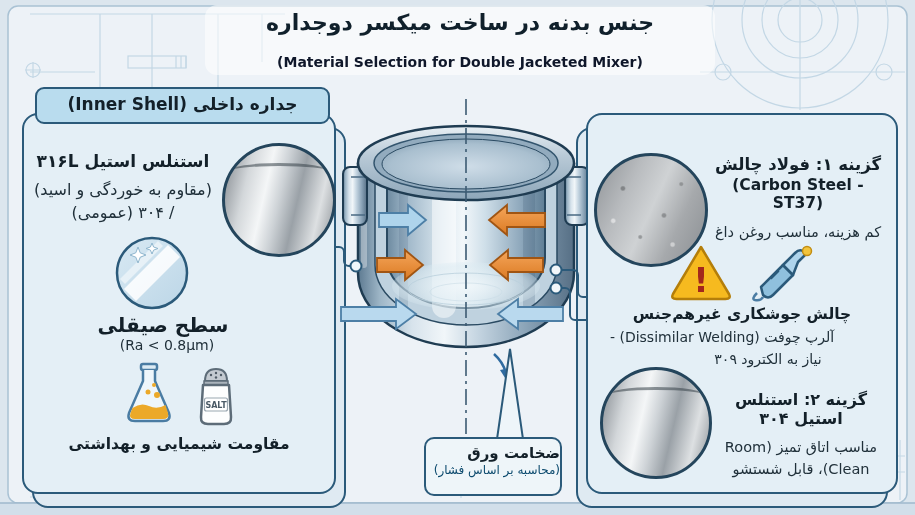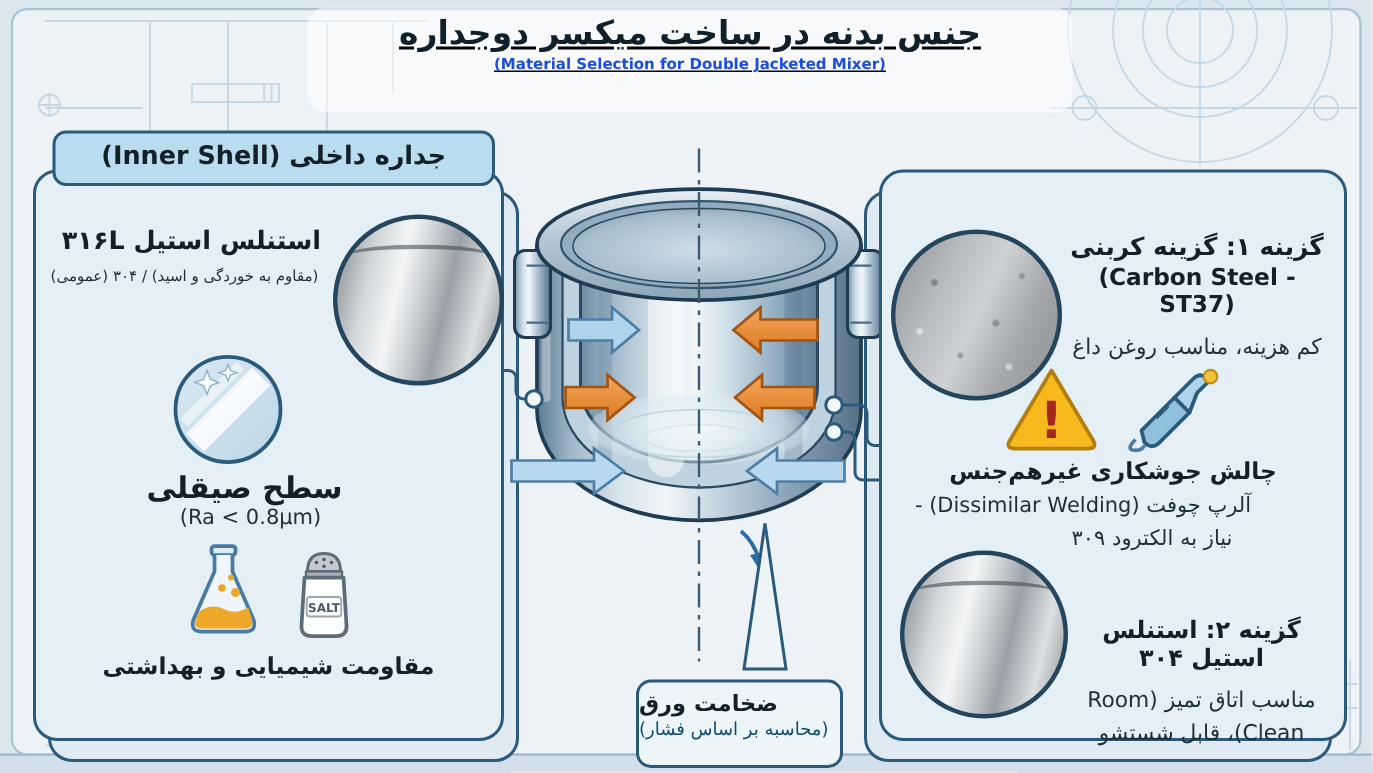--- a/index.html
+++ b/index.html
@@ -2,23 +2,23 @@
 <html lang="fa"><head>
 <meta charset="utf-8">
 <style>
   html,body{margin:0;padding:0;}
   body{font-family:"DejaVu Sans","Liberation Sans",sans-serif;}
   #stage{position:relative;width:915px;height:515px;overflow:hidden;background:#dce6ee;}
   #stage svg.abs, #stage div.abs{position:absolute;}
   .z0{z-index:0}.z1{z-index:1}.z2{z-index:2}.z3{z-index:3}.z4{z-index:4}.z5{z-index:5}.z6{z-index:6}
 
   
-  .title-band{left:205px;top:5px;width:510px;height:70px;background:rgba(255,255,255,.55);border-radius:12px;text-align:center;text-decoration:underline;}
+  .title-band{left:205px;top:5px;width:510px;height:70px;background:rgba(255,255,255,.55);border-radius:12px;text-align:center;}
   .title-fa{margin-top:5px;font-size:22px;font-weight:700;color:#10202b;direction:rtl;}
-  .title-en{margin-top:3px;font-size:10px;font-weight:600;color:#1d4ed8;direction:ltr;}
+  .title-en{margin-top:19px;font-size:14px;font-weight:600;color:#0f172a;direction:ltr;}
 
   
   .ghost{border:2.5px solid #2b5a7a;border-radius:16px;background:#dfeaf2;}
   .panel{border:2.5px solid #2b5a7a;border-radius:16px;background:#e4eff6;}
   .pill{border:2px solid #2b5a7a;border-radius:9px;background:#b9dcee;text-align:center;
         font-size:17px;font-weight:700;color:#132029;direction:rtl;line-height:31px;height:33px;}
   .b{font-weight:700;color:#132029;}
   .s{color:#20303a;}
   .ctext{position:absolute;text-align:center;direction:rtl;}
 
@@ -29,21 +29,21 @@
   .carbon-tex{background:
       radial-gradient(circle at 24% 30%,rgba(70,72,74,.45) 1.5px,transparent 3px),
       radial-gradient(circle at 62% 55%,rgba(70,72,74,.4) 1.5px,transparent 3px),
       radial-gradient(circle at 40% 75%,rgba(70,72,74,.4) 1.2px,transparent 2.6px),
       radial-gradient(circle at 78% 26%,rgba(70,72,74,.35) 1.2px,transparent 2.6px),
       radial-gradient(circle at 15% 60%,rgba(255,255,255,.5) 1.5px,transparent 3px),
       radial-gradient(circle at 70% 82%,rgba(255,255,255,.45) 1.5px,transparent 3px),
       linear-gradient(115deg,#8e9296 0%,#b9bcbf 30%,#cfd2d4 50%,#a6a9ac 72%,#8a8e92 100%);}
 
   .chem-row{position:absolute;display:flex;justify-content:center;align-items:flex-end;gap:12px;}
-  .callout{left:424px;top:437px;width:134px;height:55px;background:#eef5f9;border:2px solid #2b5a7a;border-radius:10px;text-align:left;direction:rtl;margin-top:16px;}
+  .callout{left:424px;top:437px;width:134px;height:55px;background:#eef5f9;border:2px solid #2b5a7a;border-radius:10px;text-align:right;direction:rtl;}
   .callout .t1{margin-top:5px;font-size:15px;font-weight:700;color:#132029;}
   .callout .t2{font-size:12px;color:#0c4a6e;margin-top:1px;}
 </style>
 </head>
 <body>
 
 <div id="stage">
 
   <svg class="abs z0" width="915" height="515">
     <rect width="915" height="515" fill="#dce6ee"></rect>
@@ -174,22 +174,22 @@
     <circle cx="556" cy="270" r="5.5" fill="#f2f7fa" stroke="#2b5a7a" stroke-width="2"></circle>
     <circle cx="556" cy="288" r="5.5" fill="#f2f7fa" stroke="#2b5a7a" stroke-width="2"></circle>
     <path d="M496 446 L510 349 L524 446 Z" fill="#eef5f9" stroke="#2b5a7a" stroke-width="2"></path>
   </svg>
 
   <div class="abs z4 panel" style="left:22px;top:113px;width:310px;height:377px;">
     <div class="pcircle steel-tex" style="left:198px;top:28px;width:114px;height:114px;">
         <div class="lid"></div>
       </div>
     <div class="ctext" style="left:8px;top:36px;width:182px;">
-      <div class="b" style="font-size:17px;text-align:right;">استنلس استیل ۳۱۶L</div>
-      <div class="s" style="font-size:10px;line-height:1.45;margin-top:7px;">(مقاوم به خوردگی و اسید) / ۳۰۴ (عمومی)</div>
+      <div class="b" style="font-size:17px;">استنلس استیل ۳۱۶L</div>
+      <div class="s" style="font-size:16px;line-height:1.45;margin-top:7px;">(مقاوم به خوردگی و اسید) / ۳۰۴ (عمومی)</div>
     </div>
 
     <svg class="abs" style="left:90px;top:120px;" width="76" height="76" viewBox="0 0 76 76">
       <defs>
         <linearGradient id="shG" x1="0" y1="0" x2="1" y2="1">
           <stop offset="0" stop-color="#d8e9f3"></stop>
             <stop offset="1" stop-color="#bcd6e7"></stop>
         </linearGradient>
       </defs>
       <circle cx="38" cy="38" r="35" fill="url(#shG)" stroke="#2b5a7a" stroke-width="2.5"></circle>
@@ -222,21 +222,21 @@
         <text x="24" y="43" text-anchor="middle" font-size="8" font-weight="bold" fill="#4a5a66">SALT</text>
       </svg>
     </div>
     <div class="ctext b" style="left:0;top:320px;width:310px;font-size:15.5px;">مقاومت شیمیایی و بهداشتی</div>
   </div>
   <div class="abs z5 pill" style="left:35px;top:87px;width:291px;">جداره داخلی (Inner Shell)</div>
 
   <div class="abs z4 panel" style="left:586px;top:113px;width:308px;height:377px;">
     <div class="pcircle carbon-tex" style="left:6px;top:38px;width:114px;height:114px;"></div>
     <div class="ctext" style="left:118px;top:40px;width:184px;">
-      <div class="b" style="font-size:16.5px;">گزینه ۱: گزینه کربنی</div>
+      <div class="b" style="font-size:16.5px;">گزینه ۱: فولاد چالش</div>
       <div class="b" style="font-size:15.5px;direction:ltr;margin-top:2px;">(Carbon Steel - ST37)</div>
       <div class="s" style="font-size:14.5px;margin-top:12px;">کم هزینه، مناسب روغن داغ</div>
     </div>
 
     <div class="chem-row" style="left:0;top:126px;width:308px;gap:16px;">
       <svg width="64" height="60" viewBox="0 0 64 60">
         <path d="M32 4 L60 51 Q62.5 56 56.5 56 H7.5 Q1.5 56 4 51 Z" fill="#f6ba1f" stroke="#b47e0a" stroke-width="2.5" stroke-linejoin="round"></path>
         <text x="32" y="49" text-anchor="middle" font-size="34" font-weight="bold" fill="#a3271c">!</text>
       </svg>
       <svg width="66" height="62" viewBox="0 0 66 62">
@@ -248,21 +248,21 @@
       </svg>
     </div>
     <div class="ctext b" style="left:0;top:190px;width:308px;font-size:15.5px;">چالش جوشکاری غیرهم‌جنس</div>
     <div class="ctext s" style="left:0;top:214px;width:268px;font-size:14px;">آلرپ چوفت (Dissimilar Welding) -</div>
     <div class="ctext s" style="left:0;top:236px;width:360px;font-size:14px;">نیاز به الکترود ۳۰۹</div>
 
     <div class="pcircle steel-tex" style="left:12px;top:252px;width:112px;height:112px;">
         <div class="lid"></div>
       </div>
     <div class="ctext" style="left:124px;top:275px;width:178px;">
-      <div class="b" style="font-size:16px;margin-top:20px;">گزینه ۲: استنلس استیل ۳۰۴</div>
+      <div class="b" style="font-size:16px;">گزینه ۲: استنلس استیل ۳۰۴</div>
       <div class="s" style="font-size:14.5px;line-height:1.5;margin-top:9px;">مناسب اتاق تمیز (Room Clean)، قابل شستشو</div>
     </div>
   </div>
 
   <div class="abs z6 callout">
     <div class="t1">ضخامت ورق</div>
     <div class="t2">(محاسبه بر اساس فشار)</div>
   </div>
 
 </div>

